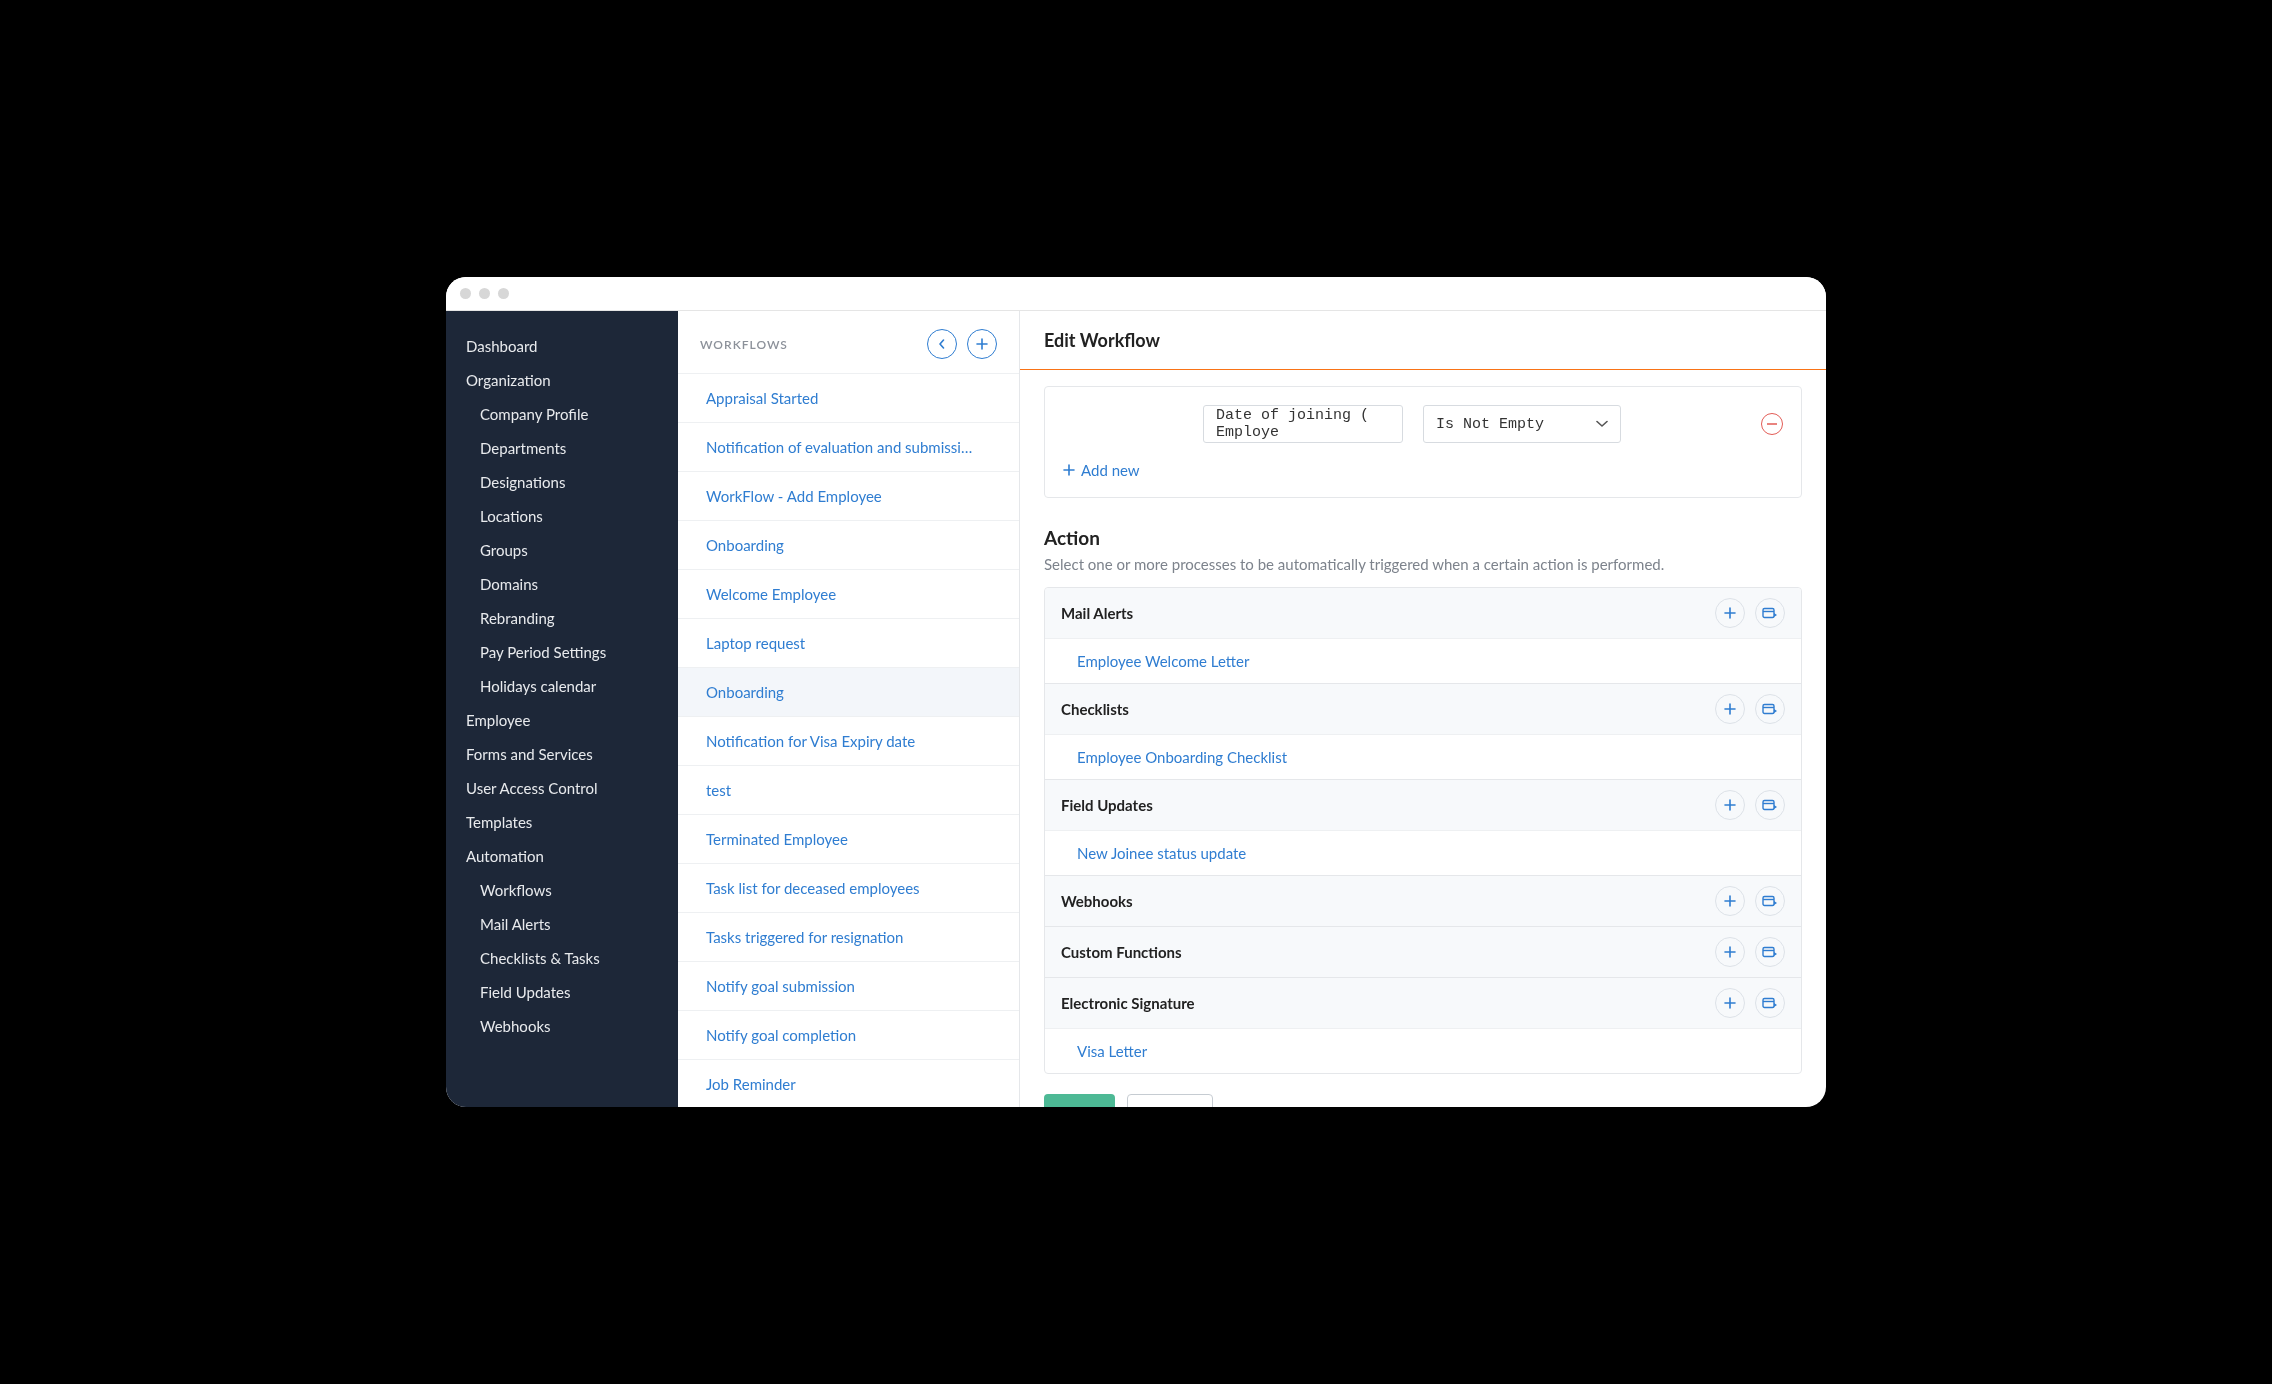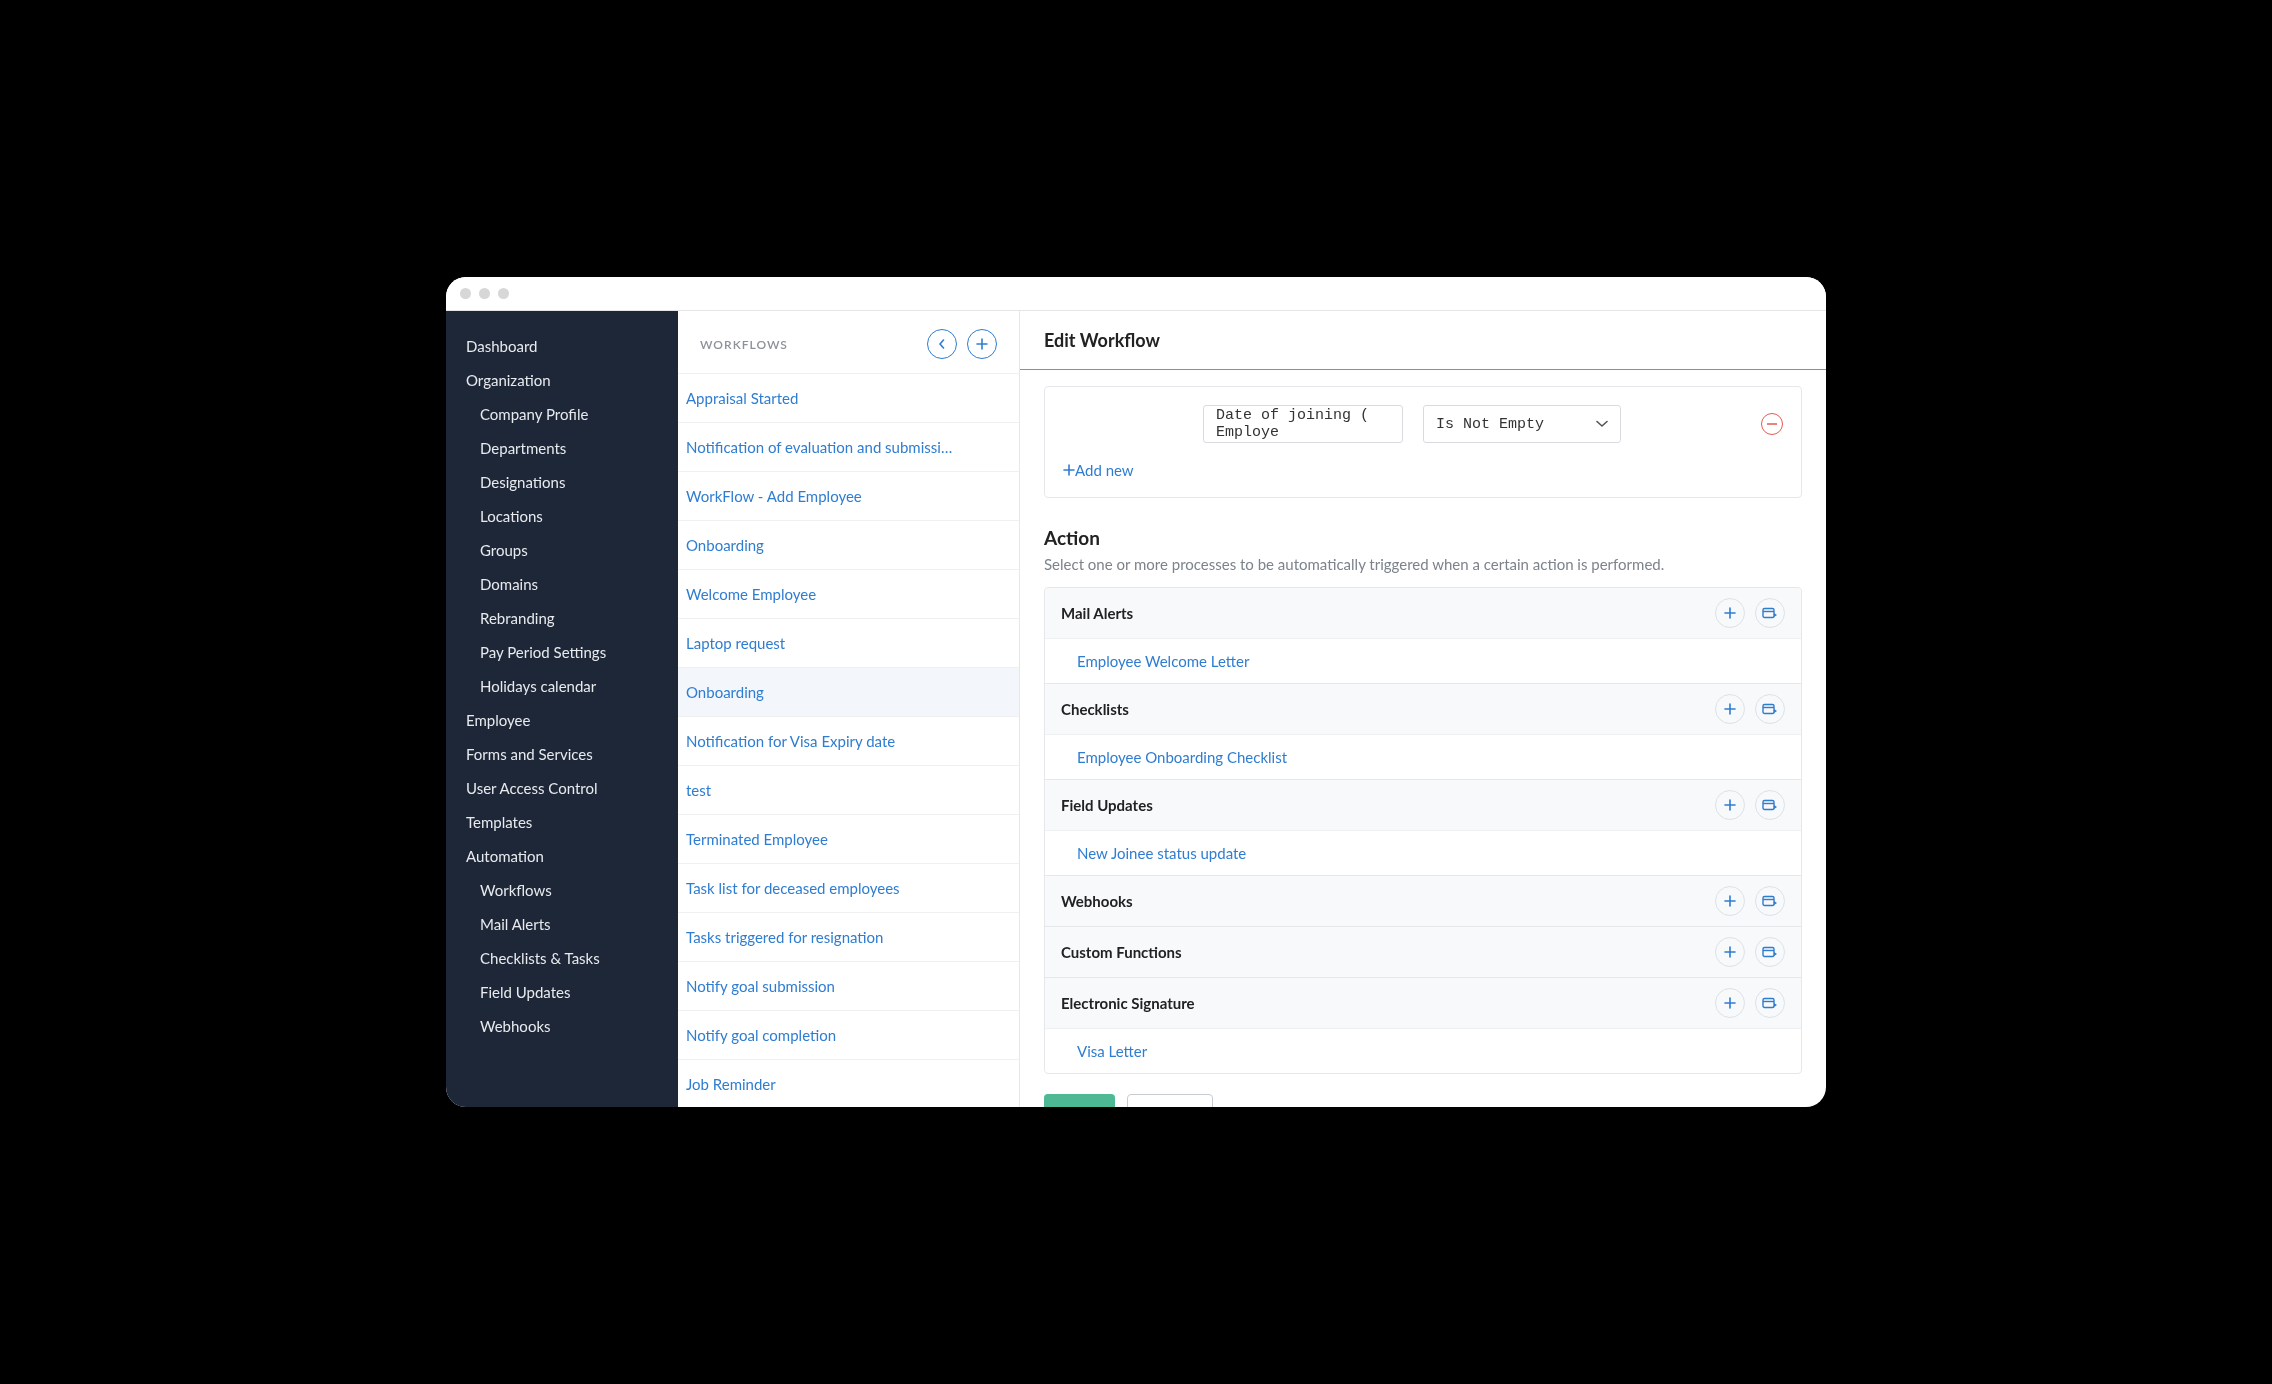--- a/index.html
+++ b/index.html
@@ -94,21 +94,21 @@
   align-items: center;
   justify-content: center;
   color: #2f7dd1;
   cursor: pointer;
 }
 .workflows-list {
   flex: 1;
   overflow-y: auto;
 }
 .workflow-item {
-  padding: 15px 8px;
+  padding: 15px 28px;
   border-top: 1px solid #eef0f2;
   font-size: 15px;
   color: #2f7dd1;
   cursor: pointer;
   white-space: nowrap;
   overflow: hidden;
   text-overflow: ellipsis;
 }
 .workflow-item.selected {
   background: #f3f6fa;
@@ -163,20 +163,21 @@
   border: 1.5px solid #e25b55;
   display: flex;
   align-items: center;
   justify-content: center;
   color: #e25b55;
   margin-left: auto;
 }
 .add-new {
   display: inline-flex;
   align-items: center;
+  gap: 6px;
   color: #2f7dd1;
   font-size: 15px;
   margin-top: 18px;
   cursor: pointer;
 }
 .section-heading {
   font-size: 19px;
   font-weight: 700;
   color: #222;
   margin: 28px 24px 6px 24px;

